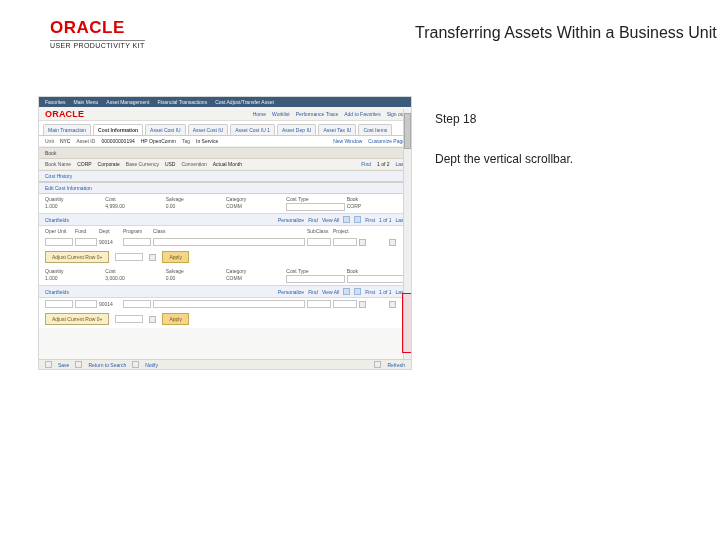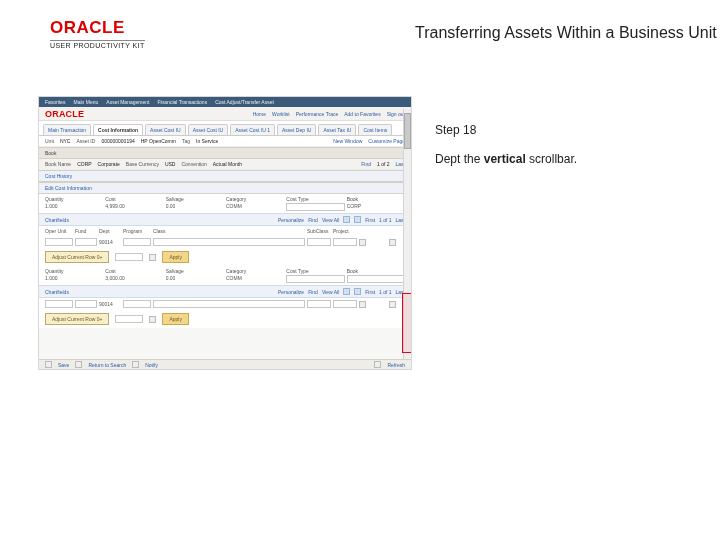--- a/index.html
+++ b/index.html
@@ -6,23 +6,23 @@
   html, body { width: 720px; height: 540px; font-family: Arial, Helvetica, sans-serif; background: #fff; color: #222; }
   .page { position: relative; width: 720px; height: 540px; }
 
   
   .logo-block { position: absolute; top: 18px; left: 50px; }
   .logo-oracle { color: #d00; font-weight: 700; font-size: 17px; letter-spacing: 0.5px; }
   .logo-upk { font-size: 7px; letter-spacing: 0.4px; color: #222; border-top: 1px solid #888; padding-top: 1px; margin-top: 2px; }
   .title { position: absolute; top: 24px; left: 415px; font-size: 16px; }
 
   
-  .step-label { position: absolute; top: 112px; left: 435px; font-size: 12px; margin-top: 11px; }
+  .step-label { position: absolute; top: 112px; left: 435px; font-size: 12px; }
   .instruction { position: absolute; top: 152px; left: 435px; font-size: 12px; white-space: nowrap; }
-  .instruction b { font-weight: 700; }
+  .instruction b { font-weight: 400; }
 
   
   .shot {
     position: absolute;
     top: 96px; left: 38px;
     width: 374px; height: 274px;
     border: 1px solid #d7d7d7;
     background: #f7f7f6;
     font-size: 6px;
     color: #555;

